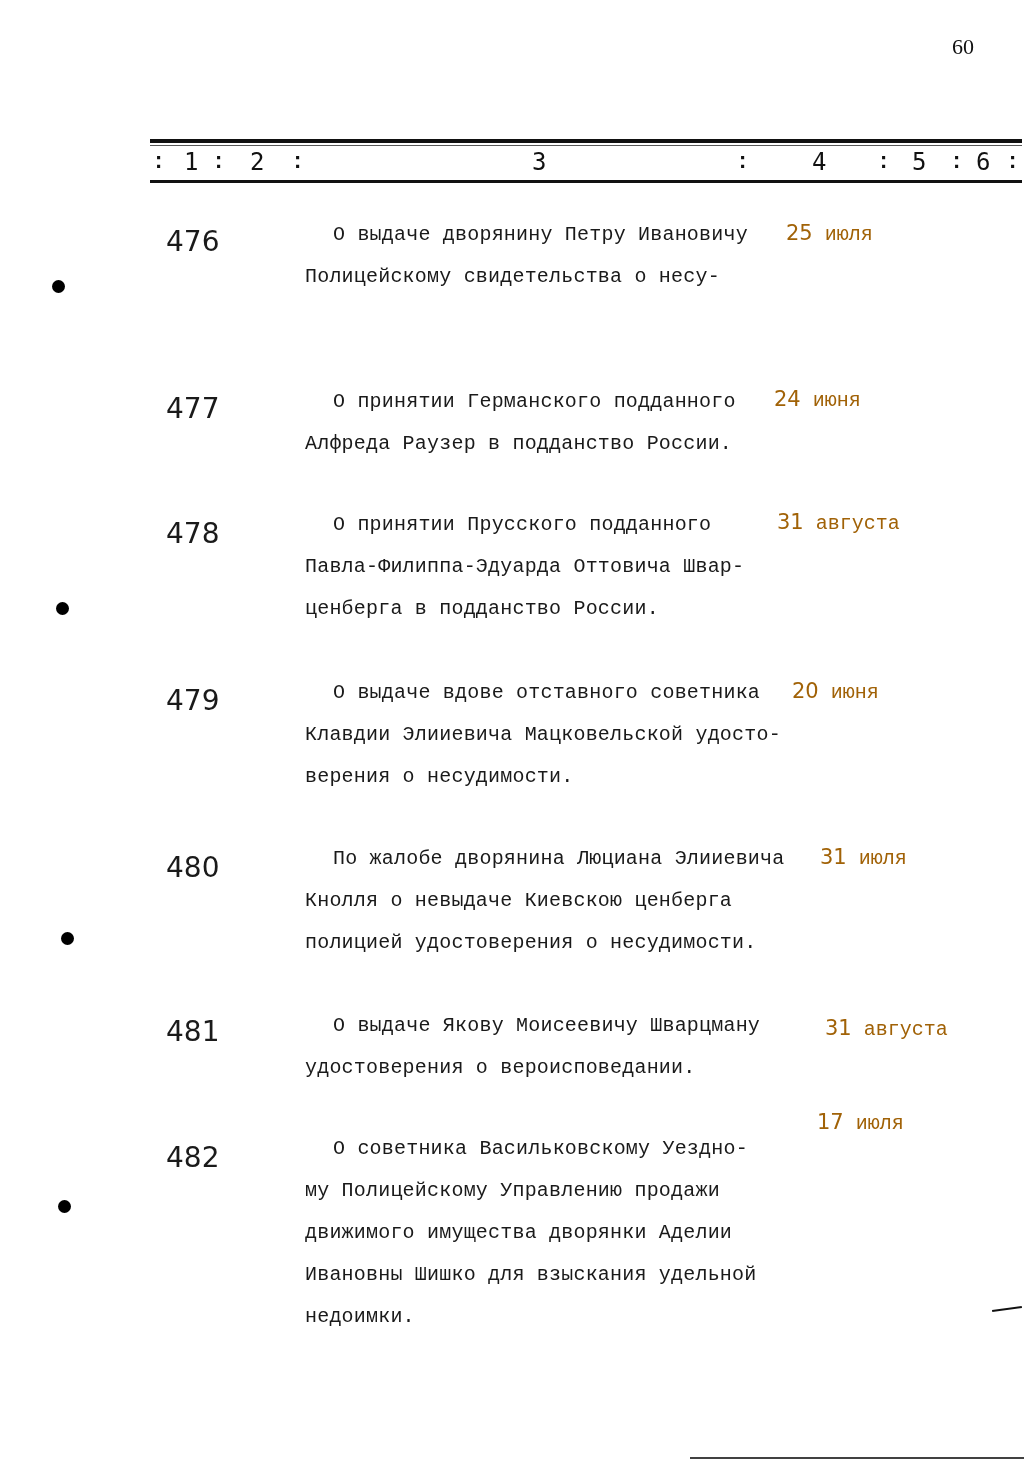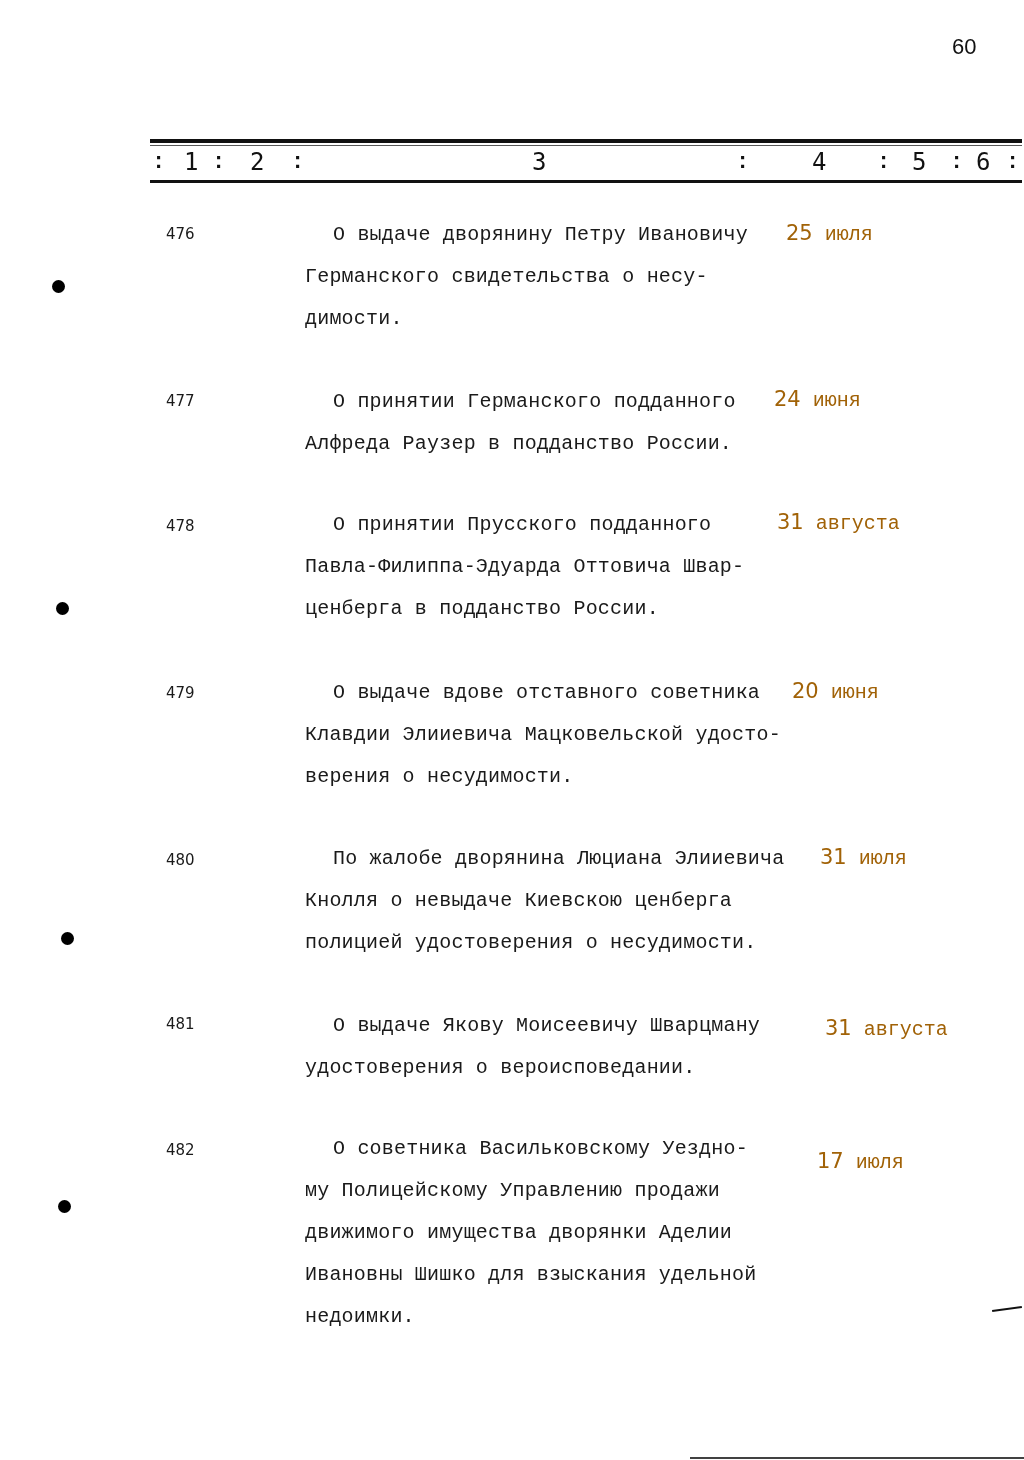--- a/index.html
+++ b/index.html
@@ -12,21 +12,21 @@
       height: 1460px;
       position: relative;
       overflow: hidden;
       font-family: "Liberation Mono", "DejaVu Sans Mono", monospace;
       color: #1a1a1a;
     }
     .page-number {
       position: absolute;
       left: 952px;
       top: 34px;
-      font-family: Liberation Sans, sans-serif;
+      font-family: Liberation Serif, serif;
       font-size: 22px;
       color: #111;
     }
     .rule {
       position: absolute;
       background: #111;
     }
     .rule.top1 { left: 150px; top: 139px; width: 872px; height: 4px; }
     .rule.top2 { left: 150px; top: 145px; width: 872px; height: 1px; opacity: 0.7; }
     .rule.bot  { left: 150px; top: 180px; width: 872px; height: 3px; }
@@ -44,21 +44,21 @@
       top: 150px;
       font-size: 22px;
       font-weight: bold;
       color: #111;
     }
 
     .entry-num {
       position: absolute;
       left: 166px;
       font-family: "DejaVu Sans", sans-serif;
-      font-size: 15px;
+      font-size: 28px;
       color: #1a1a1a;
     }
     .entry-text {
       position: absolute;
       left: 305px;
       width: 490px;
       font-size: 20px;
       line-height: 42px;
       letter-spacing: 0.2px;
       color: #1a1a1a;
@@ -115,22 +115,21 @@
   <span class="col-header" style="left:912px">5</span>
   <span class="sep" style="left:950px">:</span>
   <span class="col-header" style="left:976px">6</span>
   <span class="sep" style="left:1006px">:</span>
 </div>
 
 <div>
   <div class="entry-num" style="top:225px">476</div>
   <div class="entry-text" style="top:214px">
     <span class="line first">О выдаче дворянину Петру Ивановичу</span>
-    <span class="line">Германского свидетельства о несу-</span>
-    <span class="line">димости.</span>
+    <span class="line">Полицейскому свидетельства о несу-</span>
   </div>
   <div class="entry-date" style="left:786px; top:221px">
     <span class="day">25</span>
     <span>июля</span>
   </div>
 </div>
 
 <div>
   <div class="entry-num" style="top:392px">477</div>
   <div class="entry-text" style="top:381px">
@@ -196,21 +195,21 @@
 
 <div>
   <div class="entry-num" style="top:1141px">482</div>
   <div class="entry-text" style="top:1128px">
     <span class="line first">О советника Васильковскому Уездно-</span>
     <span class="line">му Полицейскому Управлению продажи</span>
     <span class="line">движимого имущества дворянки Аделии</span>
     <span class="line">Ивановны Шишко для взыскания удельной</span>
     <span class="line">недоимки.</span>
   </div>
-  <div class="entry-date" style="left:817px; top:1149px">
+  <div class="entry-date" style="left:817px; top:1110px">
     <span class="day">17</span>
     <span>июля</span>
   </div>
 </div>
 
 <div class="punch-hole" style="left:52px; top:280px"></div>
 <div class="punch-hole" style="left:56px; top:602px"></div>
 <div class="punch-hole" style="left:61px; top:932px"></div>
 <div class="punch-hole" style="left:58px; top:1200px"></div>
 

